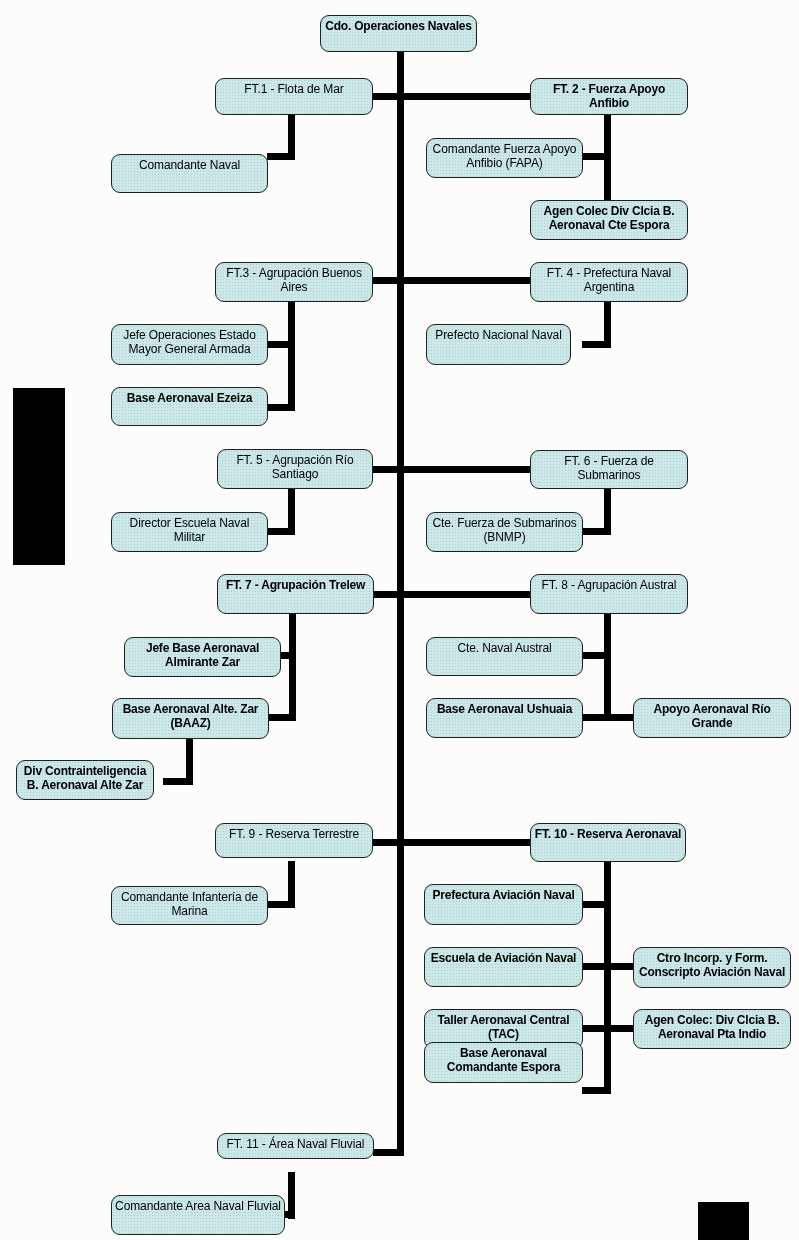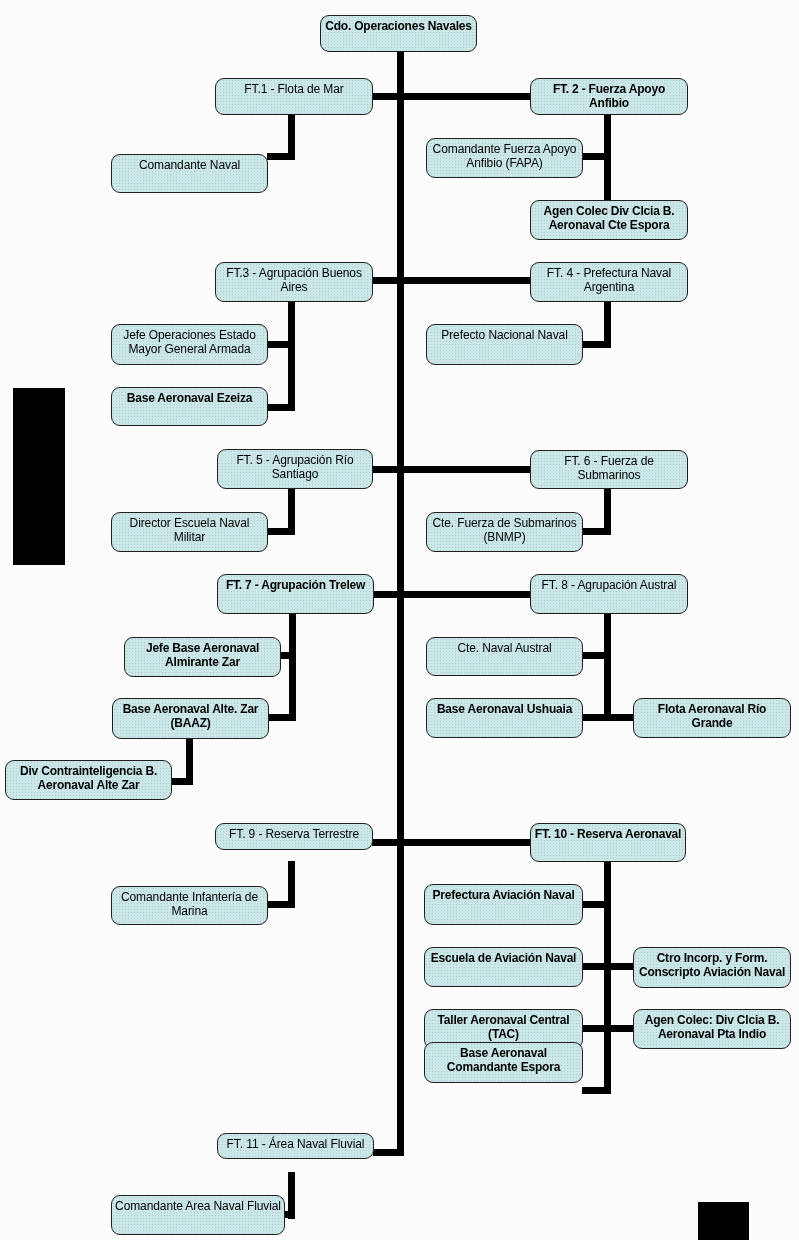--- a/index.html
+++ b/index.html
@@ -87,39 +87,39 @@
 
   <div class="node bold" style="left:530px;top:78px;width:158px;height:37px">FT. 2 - Fuerza Apoyo Anfibio</div>
   <div class="node" style="left:426px;top:138px;width:157px;height:40px">Comandante Fuerza Apoyo Anfibio (FAPA)</div>
   <div class="node bold" style="left:530px;top:200px;width:158px;height:40px">Agen Colec Div Clcia  B. Aeronaval  Cte Espora</div>
 
   <div class="node" style="left:215px;top:262px;width:158px;height:40px">FT.3 - Agrupación Buenos Aires</div>
   <div class="node" style="left:111px;top:324px;width:157px;height:41px">Jefe Operaciones Estado Mayor General Armada</div>
   <div class="node bold" style="left:111px;top:387px;width:157px;height:39px">Base Aeronaval Ezeiza</div>
 
   <div class="node" style="left:530px;top:262px;width:158px;height:40px">FT. 4 - Prefectura Naval Argentina</div>
-  <div class="node" style="left:426px;top:324px;width:157px;height:41px">Prefecto Nacional Naval</div>
+  <div class="node" style="left:426px;top:324px;width:145px;height:41px">Prefecto Nacional Naval</div>
 
   <div class="node" style="left:217px;top:449px;width:156px;height:40px">FT. 5 - Agrupación Río Santiago</div>
   <div class="node" style="left:111px;top:512px;width:157px;height:40px">Director Escuela Naval Militar</div>
 
   <div class="node" style="left:530px;top:450px;width:158px;height:39px">FT. 6 - Fuerza de Submarinos</div>
   <div class="node" style="left:426px;top:512px;width:157px;height:40px">Cte. Fuerza de Submarinos (BNMP)</div>
 
   <div class="node bold" style="left:217px;top:574px;width:157px;height:40px">FT. 7 - Agrupación Trelew</div>
   <div class="node bold" style="left:124px;top:637px;width:157px;height:40px">Jefe Base Aeronaval Almirante Zar</div>
   <div class="node bold" style="left:112px;top:698px;width:157px;height:41px">Base Aeronaval Alte. Zar (BAAZ)</div>
-  <div class="node bold" style="left:5px;top:760px;width:167px;height:40px">Div Contrainteligencia B. Aeronaval Alte Zar</div>
+  <div class="node bold" style="left:16px;top:760px;width:138px;height:40px">Div Contrainteligencia B. Aeronaval Alte Zar</div>
 
   <div class="node" style="left:530px;top:574px;width:158px;height:40px">FT. 8 - Agrupación Austral</div>
   <div class="node" style="left:426px;top:637px;width:157px;height:39px">Cte. Naval Austral</div>
   <div class="node bold" style="left:426px;top:698px;width:157px;height:40px">Base Aeronaval Ushuaia</div>
-  <div class="node bold" style="left:633px;top:698px;width:158px;height:40px">Flota Aeronaval Río Grande</div>
+  <div class="node bold" style="left:633px;top:698px;width:158px;height:40px">Apoyo Aeronaval Río Grande</div>
 
-  <div class="node" style="left:215px;top:823px;width:158px;height:27px">FT. 9 - Reserva Terrestre</div>
+  <div class="node" style="left:215px;top:823px;width:158px;height:35px">FT. 9 - Reserva Terrestre</div>
   <div class="node" style="left:111px;top:886px;width:157px;height:39px">Comandante Infantería de Marina</div>
 
   <div class="node bold" style="left:530px;top:823px;width:156px;height:39px">FT. 10 - Reserva Aeronaval</div>
   <div class="node bold" style="left:424px;top:884px;width:159px;height:41px">Prefectura Aviación Naval</div>
   <div class="node bold" style="left:424px;top:947px;width:159px;height:40px">Escuela de Aviación Naval</div>
   <div class="node bold" style="left:633px;top:947px;width:158px;height:41px">Ctro Incorp. y Form. Conscripto Aviación Naval</div>
   <div class="node bold" style="left:424px;top:1009px;width:159px;height:40px">Taller Aeronaval Central (TAC)</div>
   <div class="node bold" style="left:633px;top:1009px;width:158px;height:40px">Agen Colec: Div   Clcia B. Aeronaval Pta Indio</div>
   <div class="node bold" style="left:424px;top:1042px;width:159px;height:41px">Base Aeronaval Comandante Espora</div>
 

